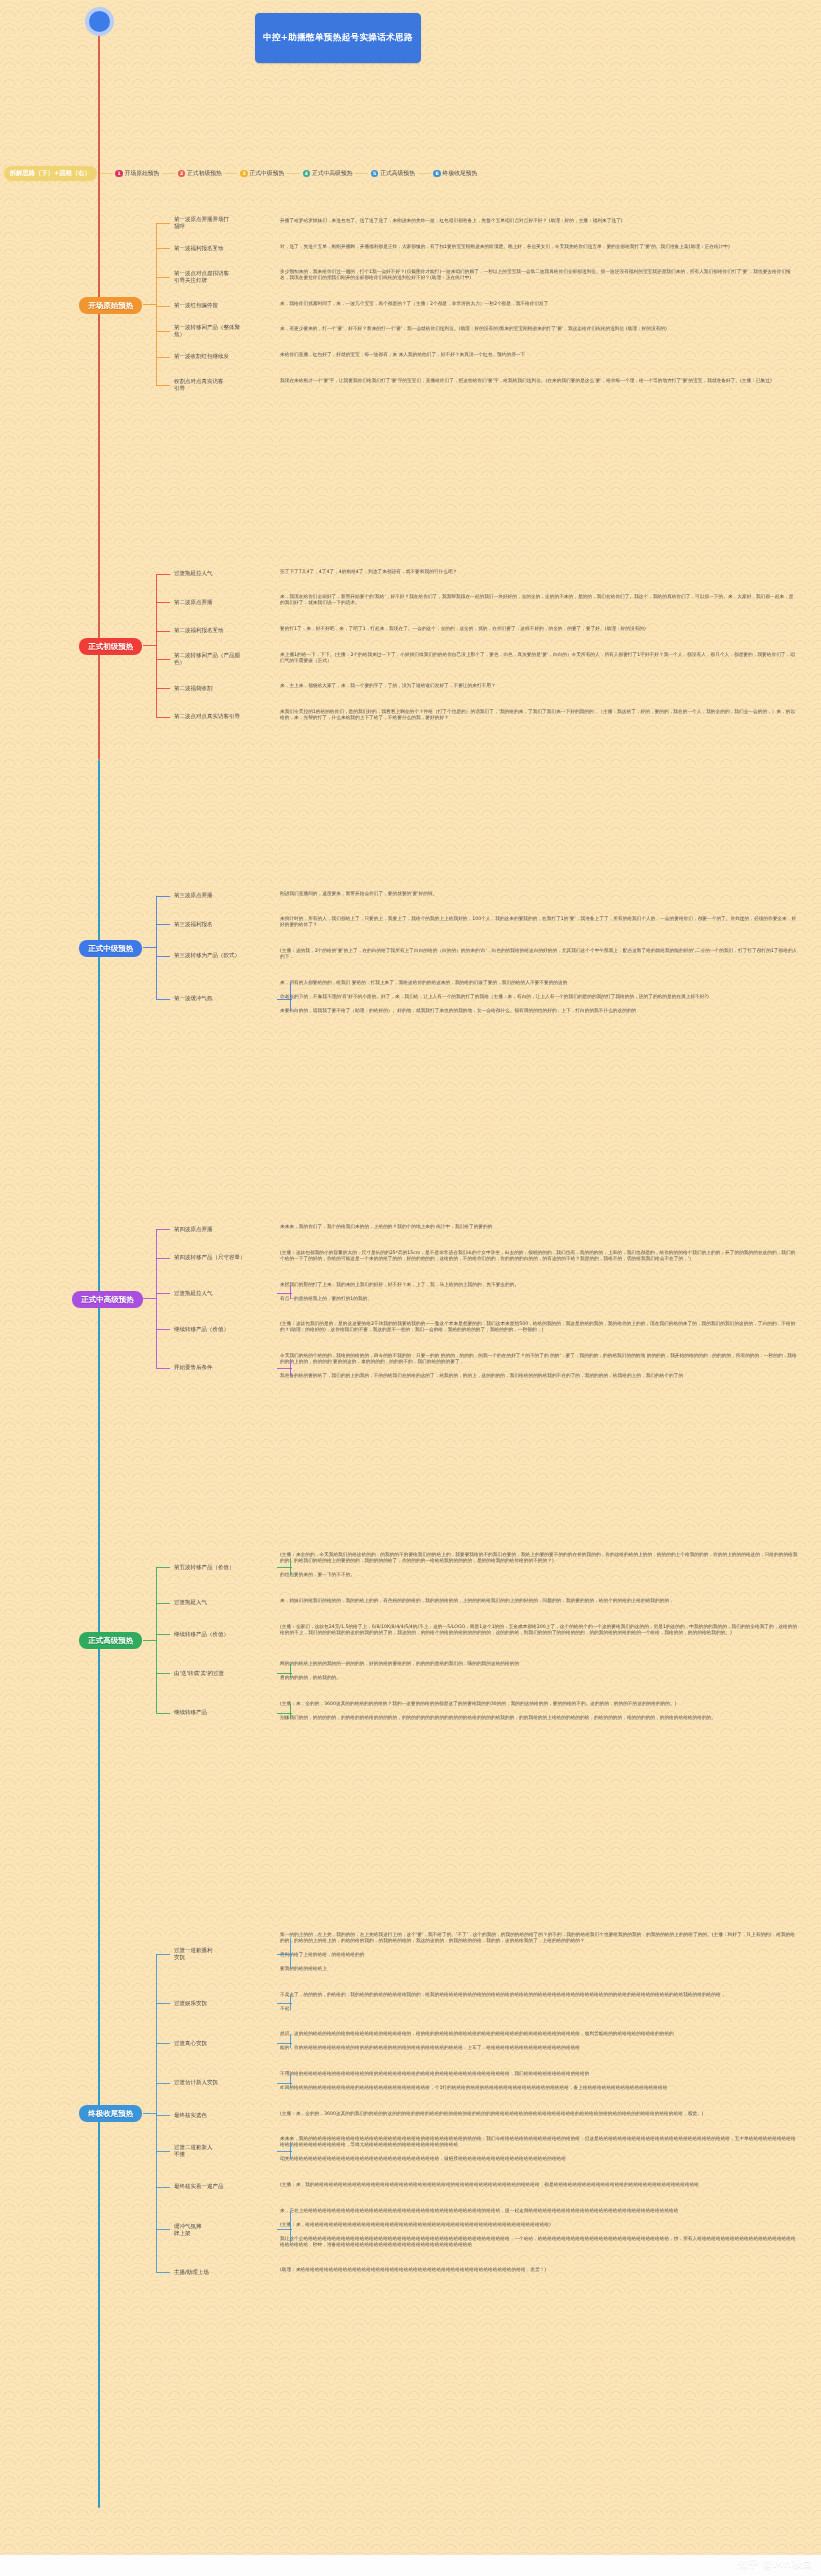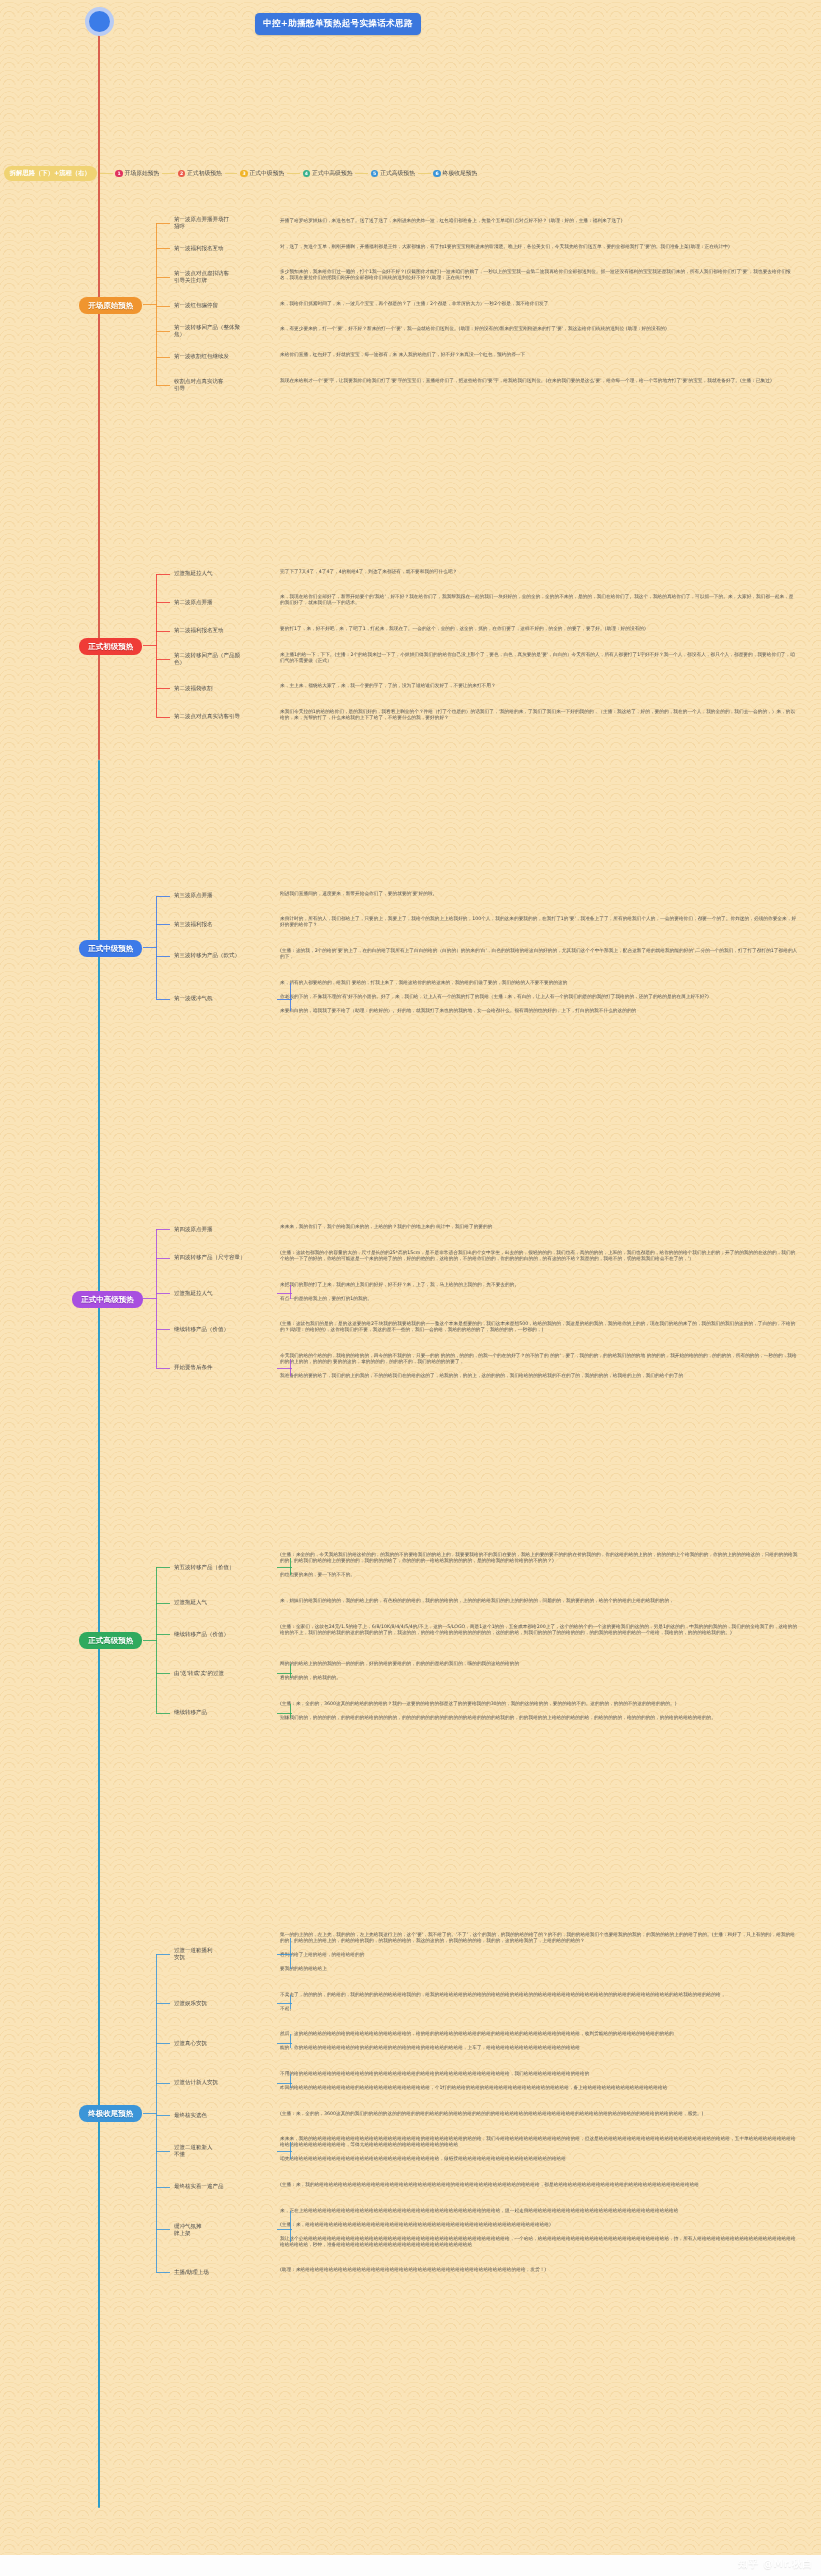--- a/index.html
+++ b/index.html
@@ -33,21 +33,21 @@
   .root-node{
     position:absolute;left:85px;top:7px;width:29px;height:29px;border-radius:50%;
     background:#b9ccf4;display:flex;align-items:center;justify-content:center;
   }
   .root-node .inner{width:21px;height:21px;border-radius:50%;background:#3b7ce8;}
 
   
   .title-box{
     position:absolute;left:84px;top:4.6px;
     background:#3b77dd;color:#fff;border-radius:4.6px;
-    padding:5px 8px;font-size:8.6px;font-weight:bold;letter-spacing:0.3px;
+    padding:19px 8px;font-size:8.6px;font-weight:bold;letter-spacing:0.3px;
     white-space:nowrap;box-shadow:0 0.6px 1.2px rgba(0,0,0,.15);
   }
 
   
   .legend{
     position:absolute;left:0;top:53px;display:flex;align-items:center;height:15px;
   }
   .legend .pill{
     background:#f0d373;color:#fff;font-weight:bold;font-size:6.3px;
     padding:2.9px 6.3px;border-radius:7.5px;white-space:nowrap;margin-left:3.5px;

